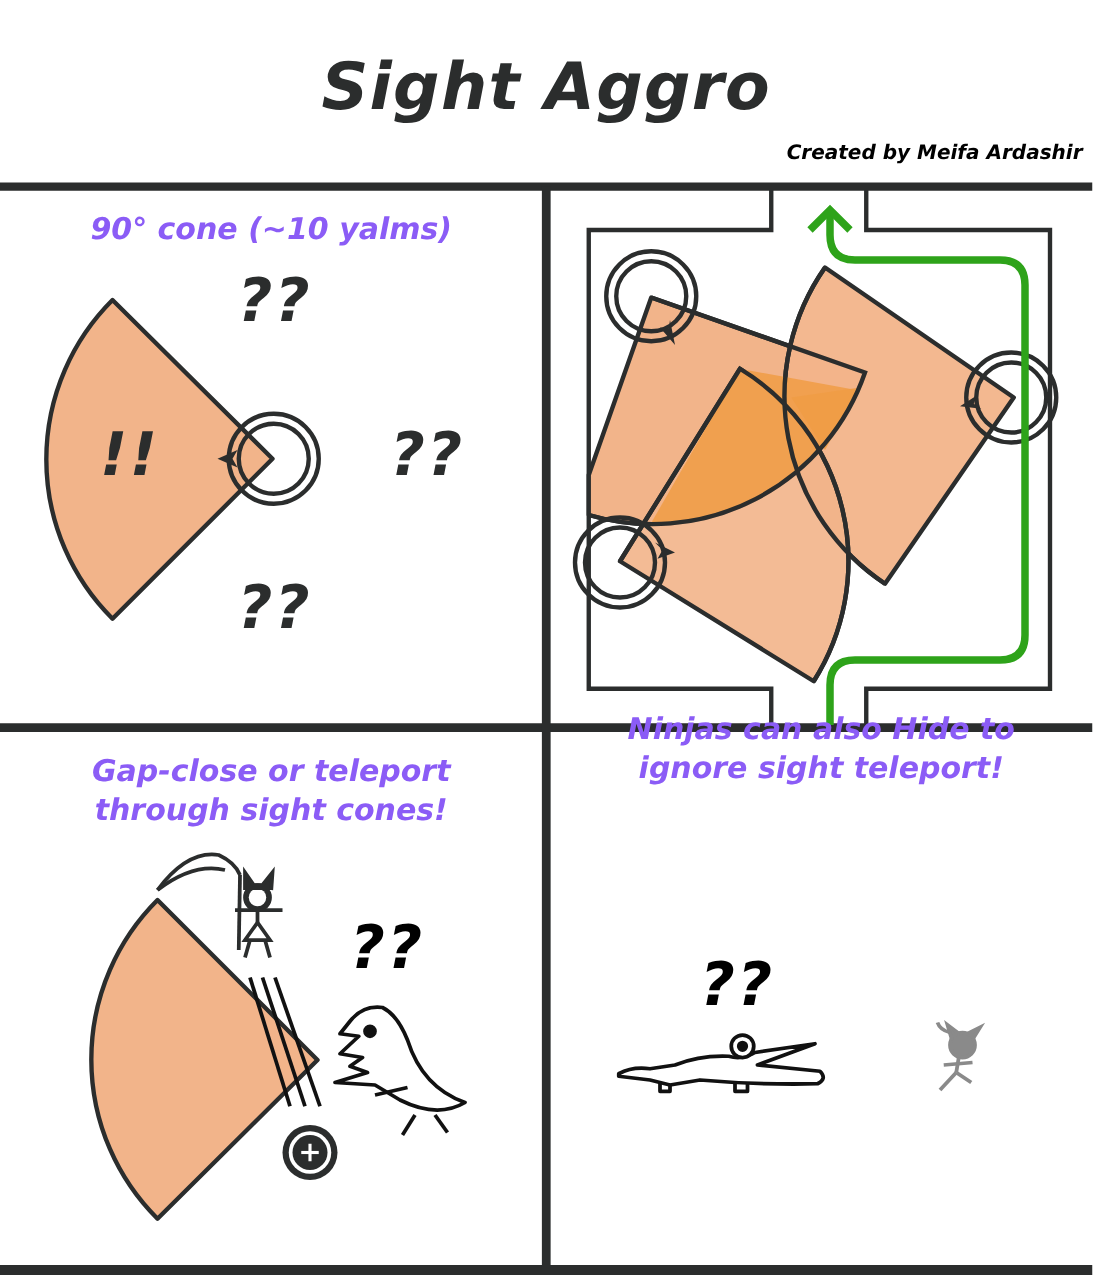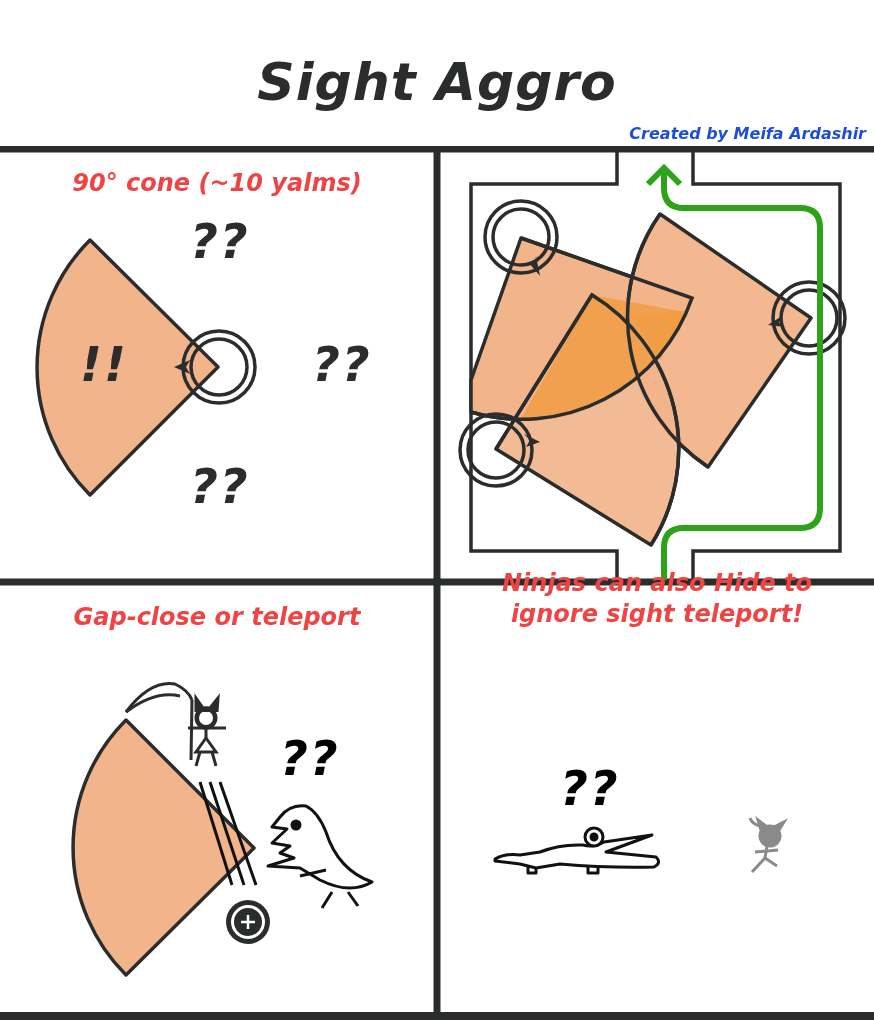--- a/index.html
+++ b/index.html
@@ -1,20 +1,20 @@
 <!DOCTYPE html>
 <html><head>
 <meta charset="utf-8">
 <style>
   html, body { margin:0; padding:0; background:#fff; }
   body { width:874px; height:1020px; position:relative; overflow:hidden; font-family:"DejaVu Sans", sans-serif; }
-  .title { position:absolute; left:0; top:52px; width:874px; text-align:center; font-size:52px; font-weight:bold; font-style:italic; color:#2b2d2d; letter-spacing:1px; }
-  .credit { position:absolute; right:8px; top:124px; font-size:16px; font-weight:bold; font-style:italic; color:#1d4ed8; }
+  .title { position:absolute; left:0; top:40px; width:874px; text-align:center; font-size:52px; font-weight:bold; font-style:italic; color:#2b2d2d; letter-spacing:1px; }
+  .credit { position:absolute; right:8px; top:112px; font-size:16px; font-weight:bold; font-style:italic; color:#000000; }
   .frame { position:absolute; left:0; top:146px; width:874px; height:874px; }
-  .cap { position:absolute; text-align:center; font-weight:bold; font-style:italic; color:#ef4444; font-size:24px; line-height:31px; }
+  .cap { position:absolute; text-align:center; font-weight:bold; font-style:italic; color:#8b5cf6; font-size:24px; line-height:31px; }
   .q { position:absolute; font-weight:bold; font-style:italic; font-size:48px; color:#2b2d2d; letter-spacing:2px; }
   .qk { color:#000; }
 </style>
 </head>
 <body>
 
 <div class="title">Sight Aggro</div>
 <div class="credit">Created by Meifa Ardashir</div>
 
 <svg class="frame" width="874" height="874" viewBox="0 146 874 874" xmlns="http://www.w3.org/2000/svg">
@@ -131,20 +131,21 @@
 </svg>
 
 <div class="cap" style="left:0;top:168px;width:434px;">90° cone (~10 yalms)</div>
 <div class="q" style="left:80px;top:336px;">!!</div>
 <div class="q" style="left:190px;top:213px;">??</div>
 <div class="q" style="left:312px;top:336px;">??</div>
 <div class="q" style="left:190px;top:458px;">??</div>
 
 <div class="cap" style="left:0;top:602px;width:434px;">
   <div>Gap-close or teleport</div>
+  <div>through sight cones!</div>
 </div>
 <div class="q qk" style="left:280px;top:730px;">??</div>
 
 <div class="cap" style="left:440px;top:568px;width:434px;">
   <div>Ninjas can also Hide to</div>
   <div>ignore sight teleport!</div>
 </div>
 <div class="q qk" style="left:560px;top:760px;">??</div>
 
 </body></html>

